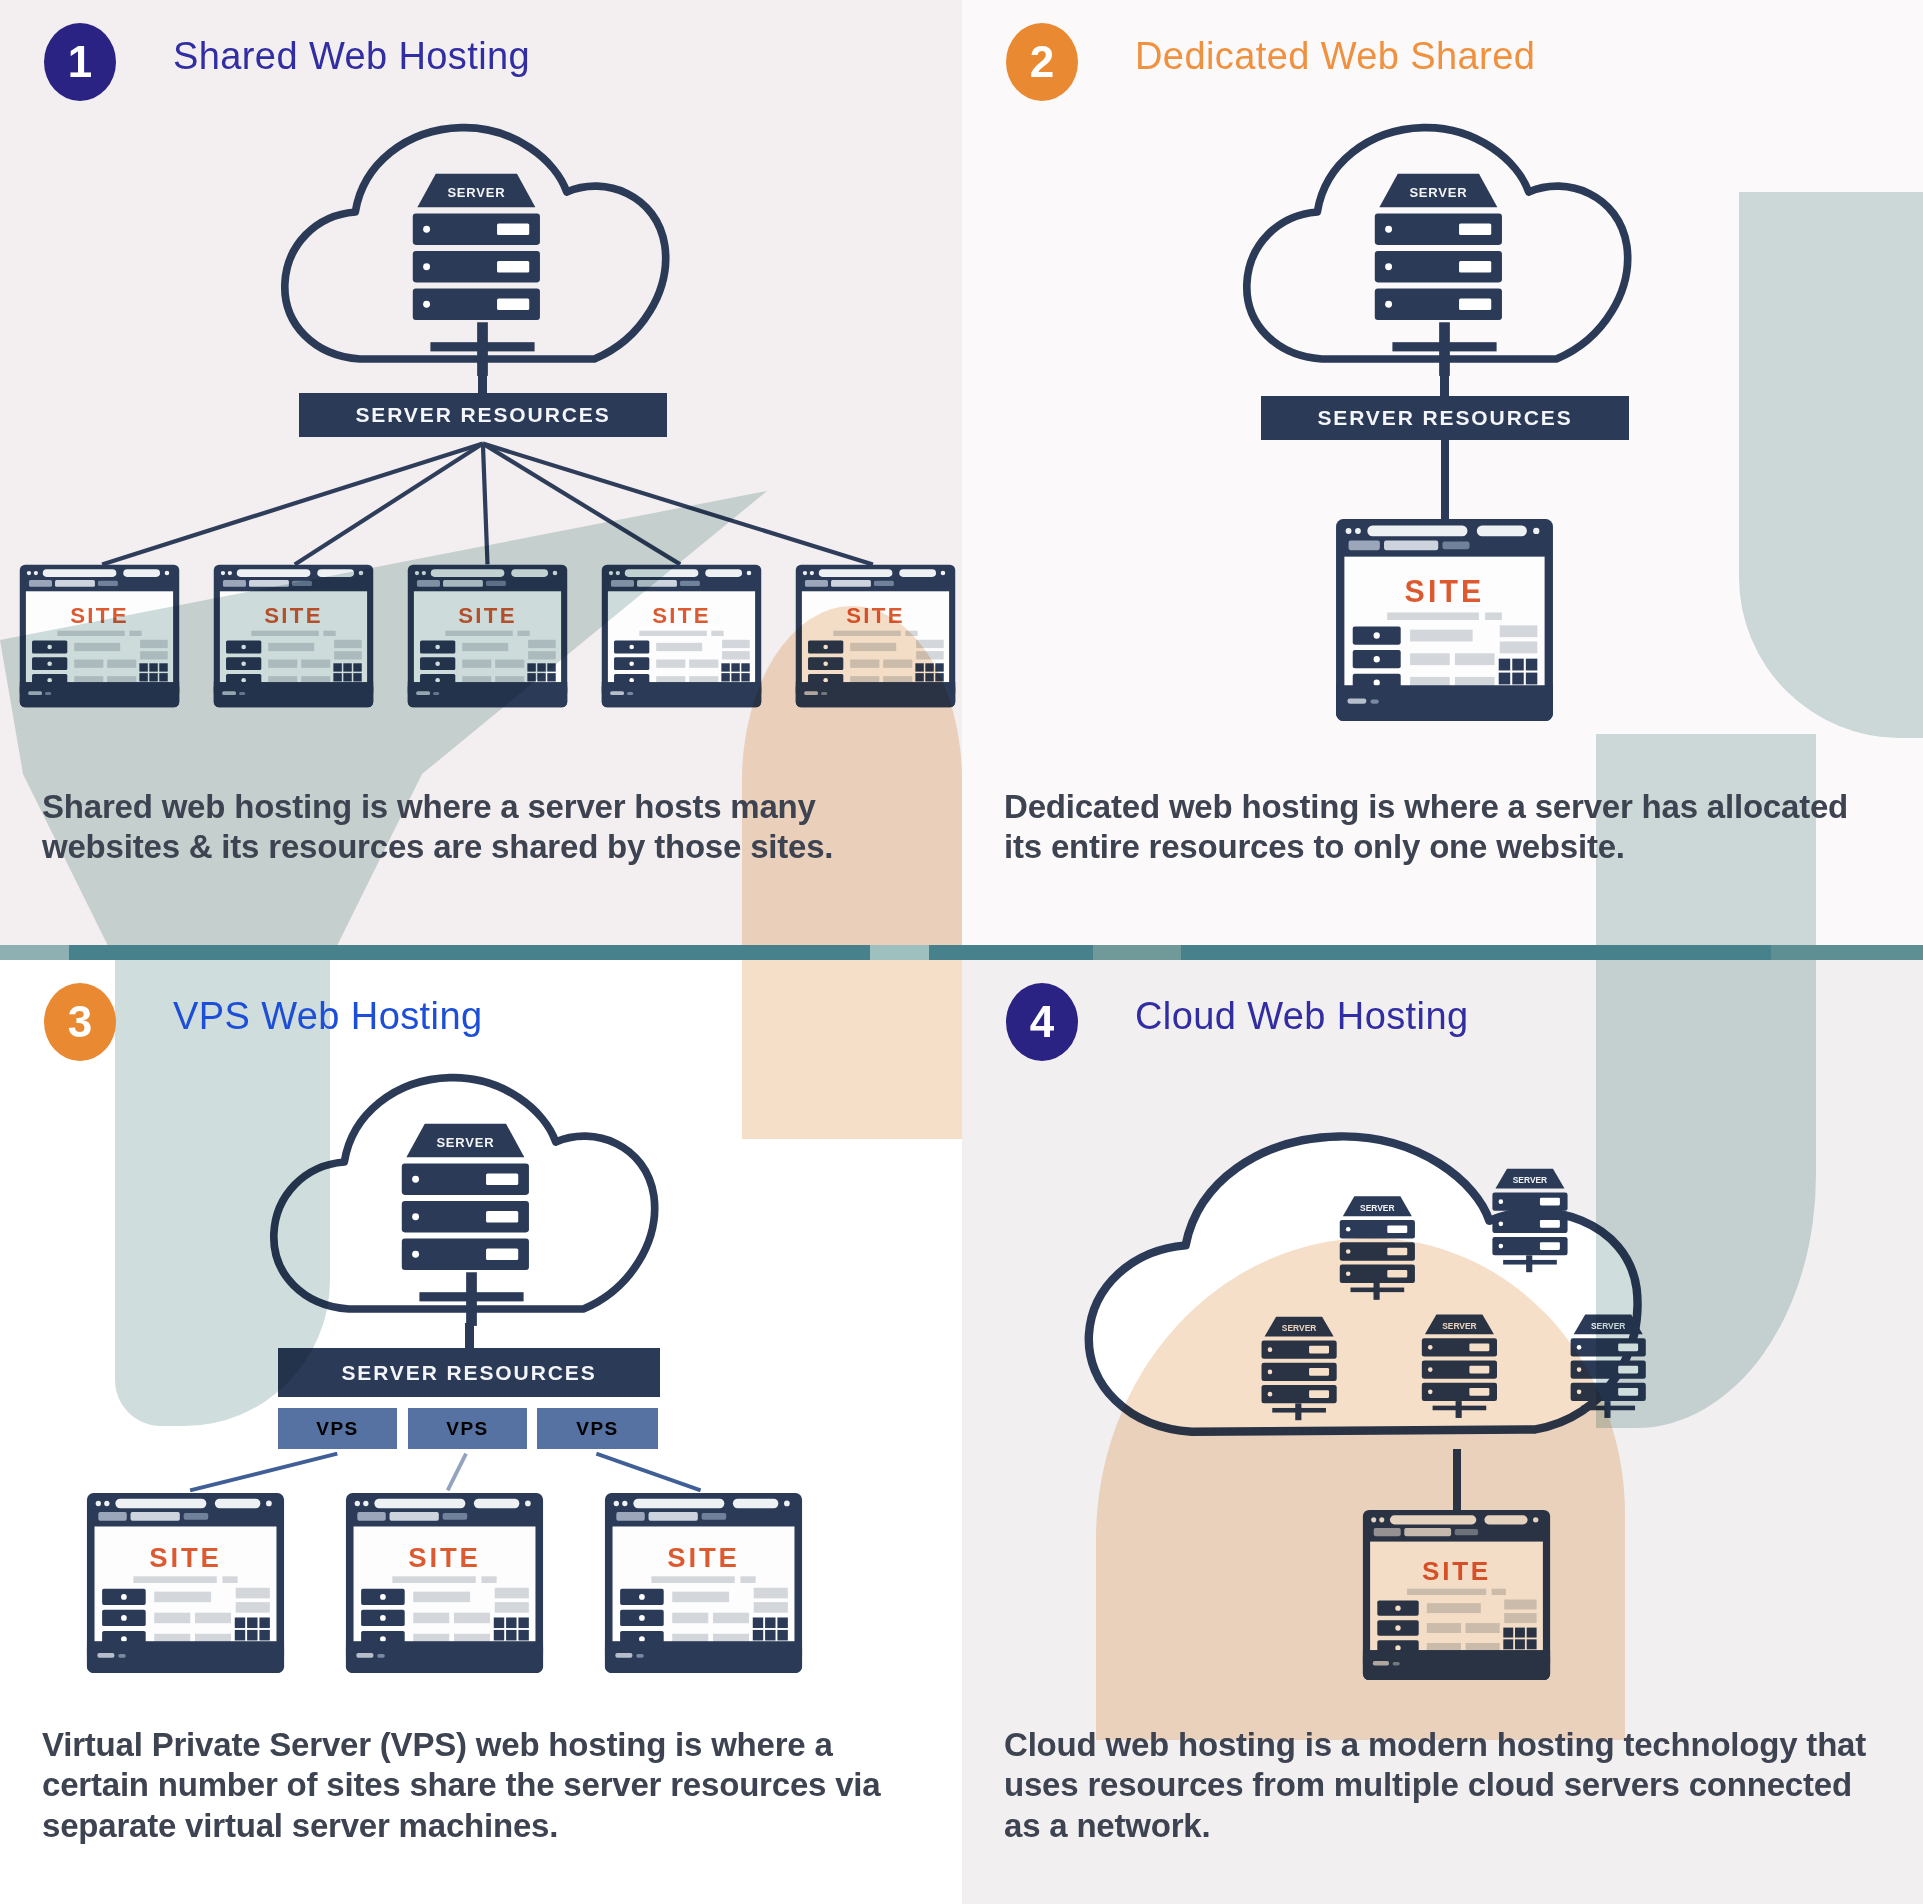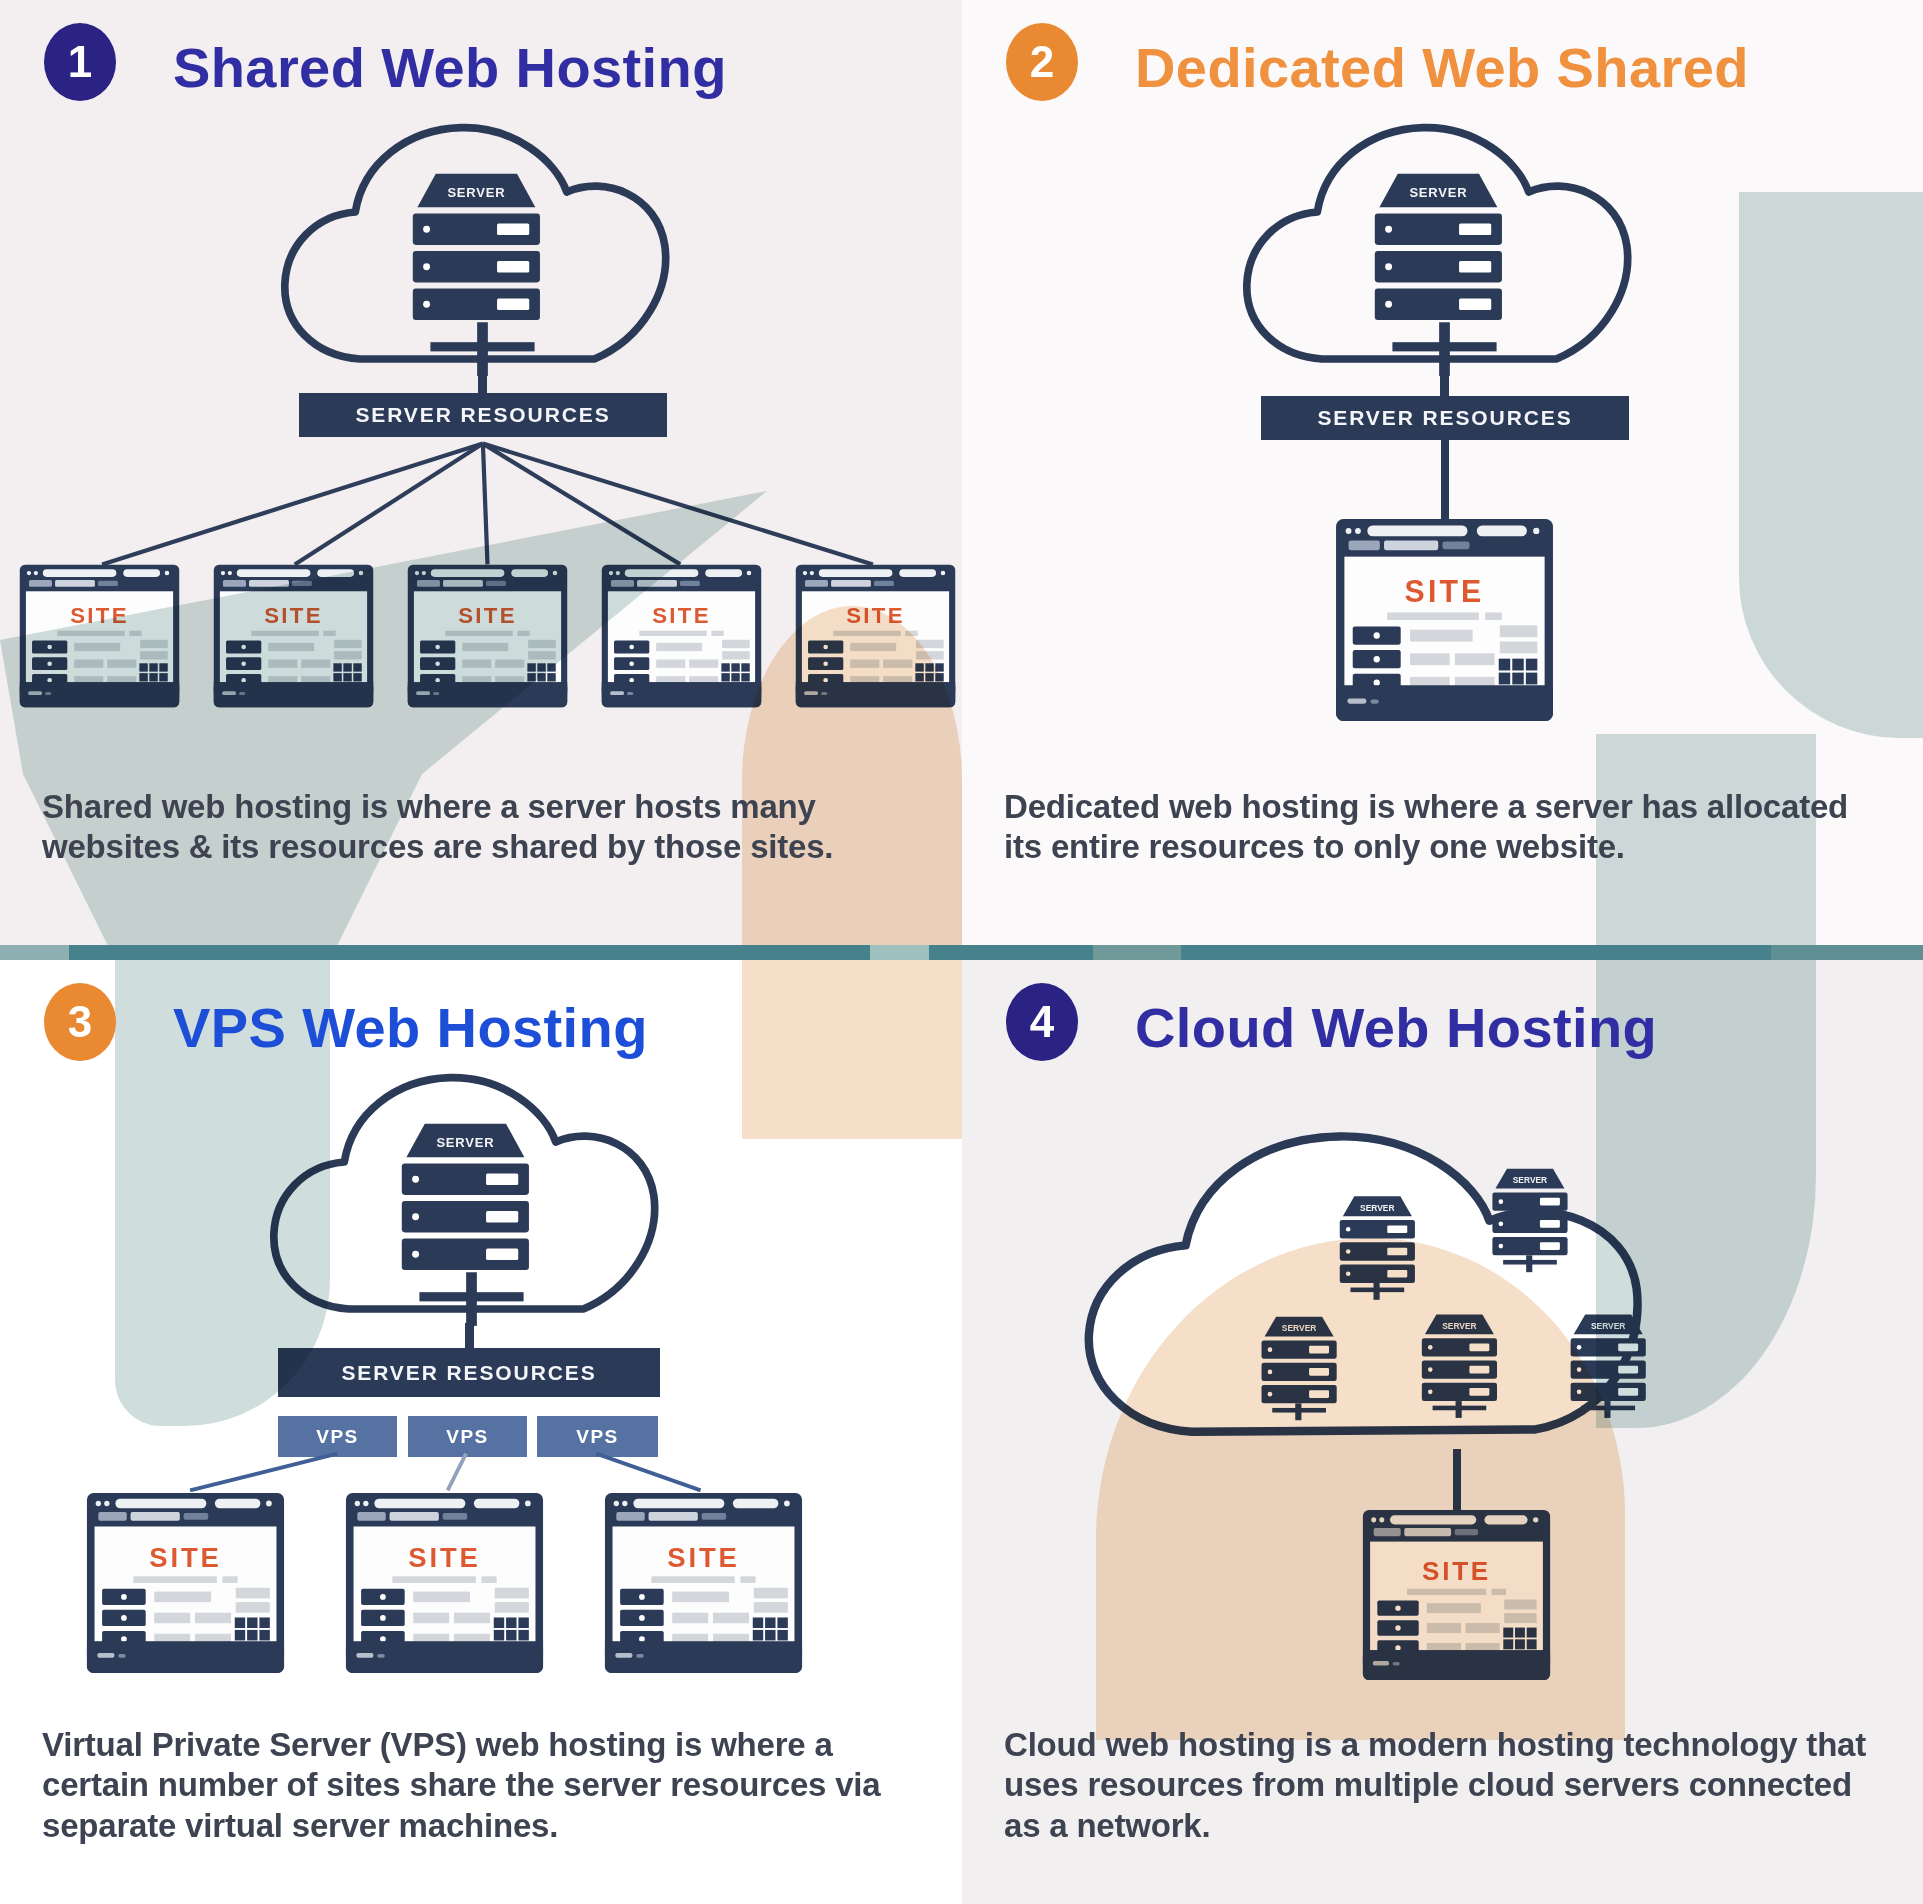--- a/index.html
+++ b/index.html
@@ -8,33 +8,33 @@
   .quad{position:absolute;width:962px;}
   #q1{left:0;top:0;height:945px;background:var(--bg_q1);}
   #q2{left:962px;top:0;width:961px;height:945px;background:var(--bg_q2);}
   #q3{left:0;top:960px;height:945px;background:var(--bg_q3);}
   #q4{left:962px;top:960px;width:961px;height:945px;background:var(--bg_q4);}
   #divider{position:absolute;left:0;top:945px;width:1924px;height:15.3px;z-index:6;
     background:linear-gradient(90deg,#8fb0b2 0 69px,var(--divider_teal) 69px 870px,#9ec0bf 870px 929px,var(--divider_teal) 929px 1093px,#6f9a99 1093px 1181px,var(--divider_teal) 1181px 1771px,#5d8f93 1771px 100%);}
   .section{position:absolute;left:0;top:0;width:100%;height:100%;}
   .badge{position:absolute;left:44px;top:23px;width:72px;height:78px;border-radius:50%;
     color:#fff;font-size:44px;font-weight:bold;text-align:center;line-height:78px;z-index:8;}
-  .title{position:absolute;left:173px;top:35px;font-size:56px;font-weight:bold;
+  .title{position:absolute;left:173px;top:35px;font-size:38px;font-weight:normal;
     letter-spacing:0.4px;z-index:8;white-space:nowrap;}
   .desc{position:absolute;left:42px;font-size:33px;font-weight:600;line-height:1.22;
     color:var(--desc_text);white-space:pre-line;z-index:8;letter-spacing:-0.2px;}
   .desc.top1{top:787px;} .desc.top2{top:765px;}
   .abs{position:absolute;z-index:2;}
   .stem{position:absolute;background:var(--icon_navy);z-index:2;}
   .resbar{position:absolute;background:var(--icon_navy);color:#f3f5f8;font-weight:bold;
     font-size:21px;letter-spacing:1.9px;text-align:right;z-index:2;
     display:flex;align-items:center;justify-content:center;}
-  .vpsbox{position:absolute;background:var(--vps_blue);color:#ffffff;font-weight:bold;
+  .vpsbox{position:absolute;background:var(--vps_blue);color:#000000;font-weight:bold;
     font-size:19px;letter-spacing:1.5px;text-align:center;z-index:2;
-    display:flex;align-items:center;justify-content:center;margin-top:8px;}
+    display:flex;align-items:center;justify-content:center;}
   svg{display:block;}
   svg text{font-family:"Liberation Sans",sans-serif;}
   .wm{position:absolute;mix-blend-mode:multiply;pointer-events:none;z-index:5;}
   .wm.teal{background:var(--wm_teal);}
   .wm.peach{background:var(--wm_peach);}
   #wm-teal-hex{left:0;top:460px;width:774px;height:500px;
     clip-path:polygon(0px 180px,767px 31px,422px 314px,330px 500px,115px 500px,23px 314px);}
   #wm-teal-col3{left:115px;top:960px;width:215px;height:466px;border-radius:0 0 146px 46px;}
   #wm-peach1{left:742px;top:606px;width:220px;height:533px;border-radius:111px 111px 0 0 / 176px 176px 0 0;}
   #wm-tealA{left:1739px;top:192px;width:185px;height:546px;border-radius:0 0 0 161px;}

